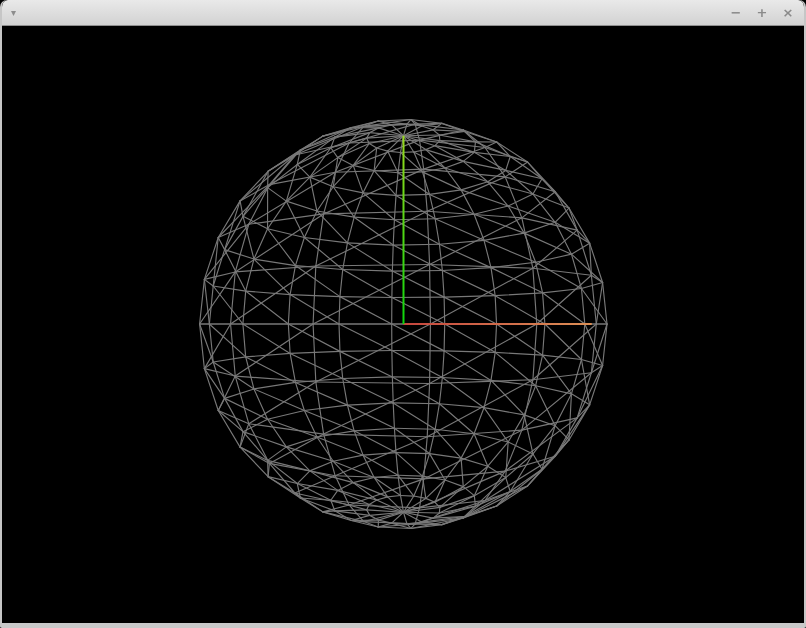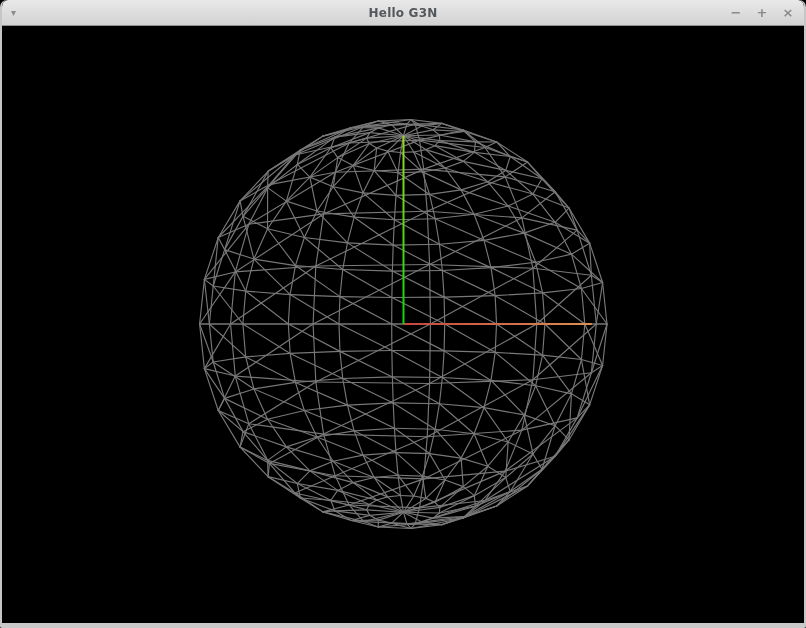--- a/index.html
+++ b/index.html
@@ -36,21 +36,20 @@
     position:absolute;left:0;right:0;top:26px;bottom:0;background:#000;
   }
   svg{display:block;}
 </style>
 </head>
 <body>
 
 <div class="window">
   <div class="titlebar">
     <span class="menu-icon">▾</span>
-    <span class="title">Hello G3N</span>
     <span class="controls">
       <span class="ctl">−</span>
       <span class="ctl">+</span>
       <span class="ctl">×</span>
     </span>
   </div>
   <div class="canvas-wrap">
     <svg id="viewport" width="802" height="597" xmlns="http://www.w3.org/2000/svg" style="background: rgb(0, 0, 0);">
         <g stroke="#828282" stroke-width="1.15" opacity="0.93" fill="none" stroke-linecap="round">
           <line x1="401.50" y1="109.76" x2="437.35" y2="109.03"></line>

